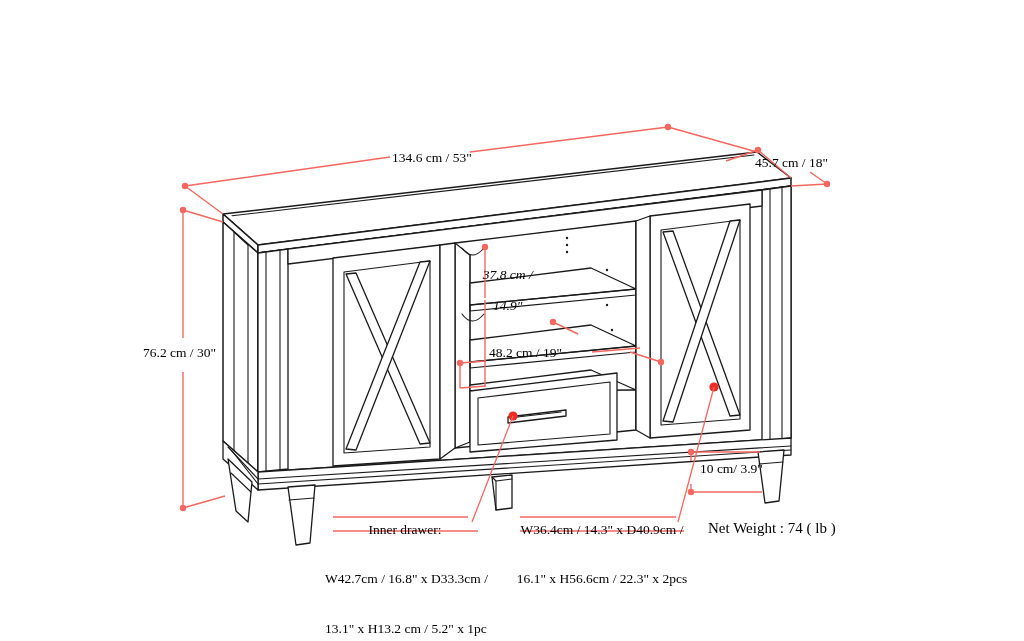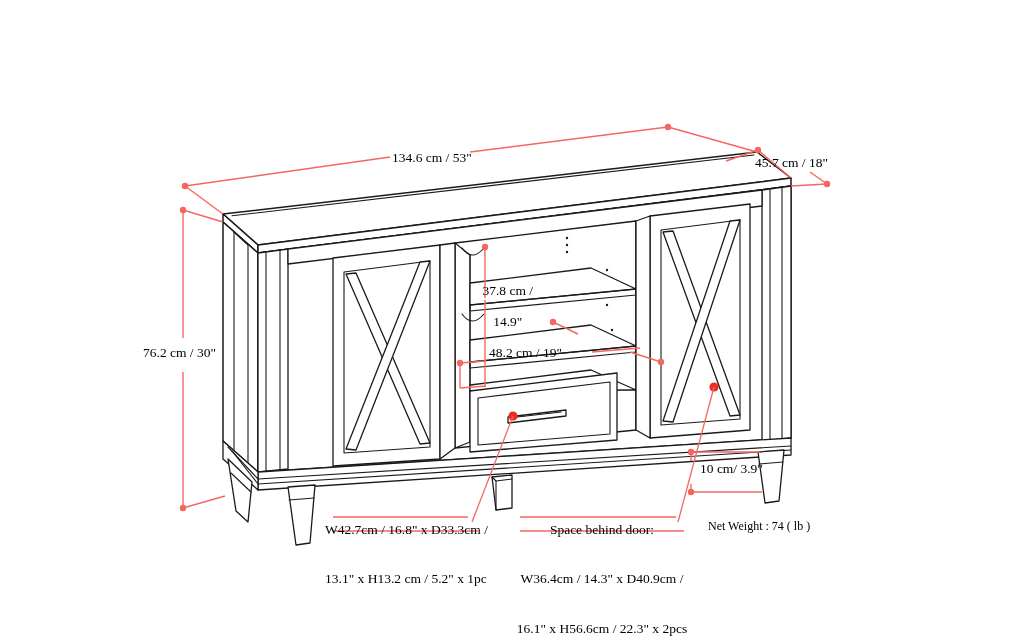--- a/index.html
+++ b/index.html
@@ -34,21 +34,21 @@
     line-height: 1.14;
     letter-spacing: 0px;
   }
   .dim-lbl { font-size: 13.5px; }
   .note-lbl {
     font-size: 13.5px;
     text-align: center;
     line-height: 1.22;
   }
   .note-title { display: block; }
-  .weight-lbl { font-size: 12px; }
+  .weight-lbl { font-size: 15px; }
   .ctr { text-align: center; }
 </style>
 </head>
 <body>
 
 <div id="diagram-root">
 
   <svg id="diagram-svg" viewBox="0 0 1024 641">
     <defs>
       <style>
@@ -291,36 +291,36 @@
       <path class="callout" d="M 520,531 L 684,531"></path>
     </g>
   </svg>
 
   <div class="lbl dim-lbl" style="left:392px; top:150px;">134.6 cm / 53"</div>
 
   <div class="lbl dim-lbl" style="left:755px; top:155px;">45.7 cm / 18"</div>
 
   <div class="lbl dim-lbl" style="left:143px; top:345px;">76.2 cm / 30"</div>
 
-  <div class="lbl dim-lbl ctr" style="left:458px; top:268px; width:86px;">
+  <div class="lbl dim-lbl ctr" style="left:458px; top:252px; width:86px;font-style:italic;">
     <span>37.8 cm /</span><br>
     <span>14.9"</span>
   </div>
 
 
   <div class="lbl dim-lbl" style="left:489px; top:345px;">48.2 cm / 19"</div>
 
   <div class="lbl dim-lbl" style="left:700px; top:461px;">10 cm/ 3.9"</div>
 
   <div class="lbl note-lbl" style="left:325px; top:489px; width:160px;">
+    <span class="note-title">Inner drawer:</span>
     <span class="note-title">W42.7cm / 16.8" x D33.3cm /</span>
     <span class="note-title">13.1" x H13.2 cm / 5.2" x 1pc</span>
   </div>
 
   <div class="lbl note-lbl" style="left:513px; top:489px; width:178px;">
-    <span class="note-title">Space behind door:</span>
     <span class="note-title">W36.4cm / 14.3" x D40.9cm /</span>
     <span class="note-title">16.1" x H56.6cm / 22.3" x 2pcs</span>
   </div>
 
   <div class="lbl weight-lbl" style="left:708px; top:520px;">Net Weight : 74 ( lb )</div>
 
 </div>
 
 </body></html>

